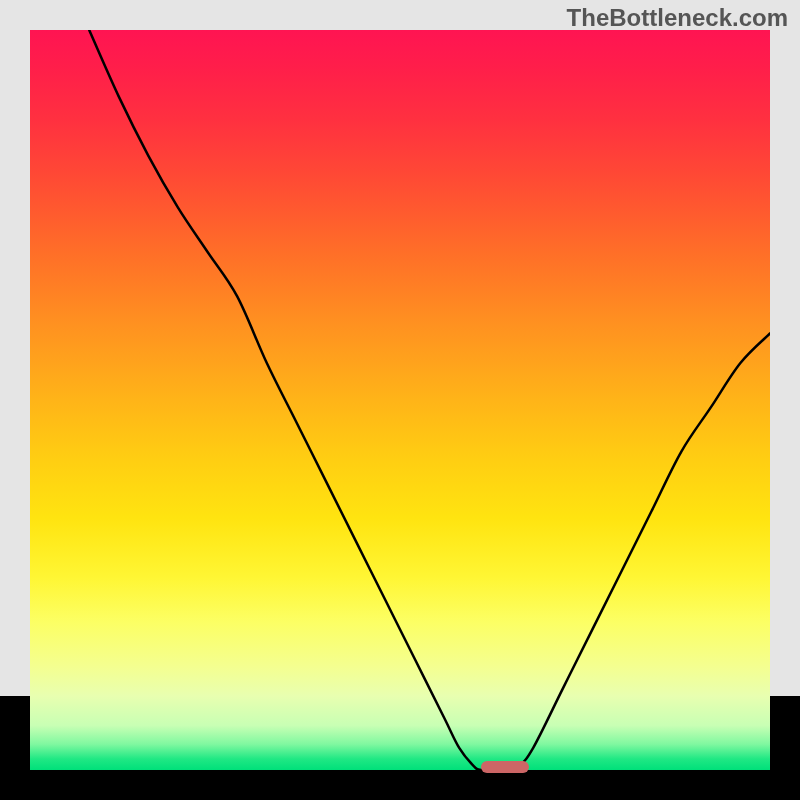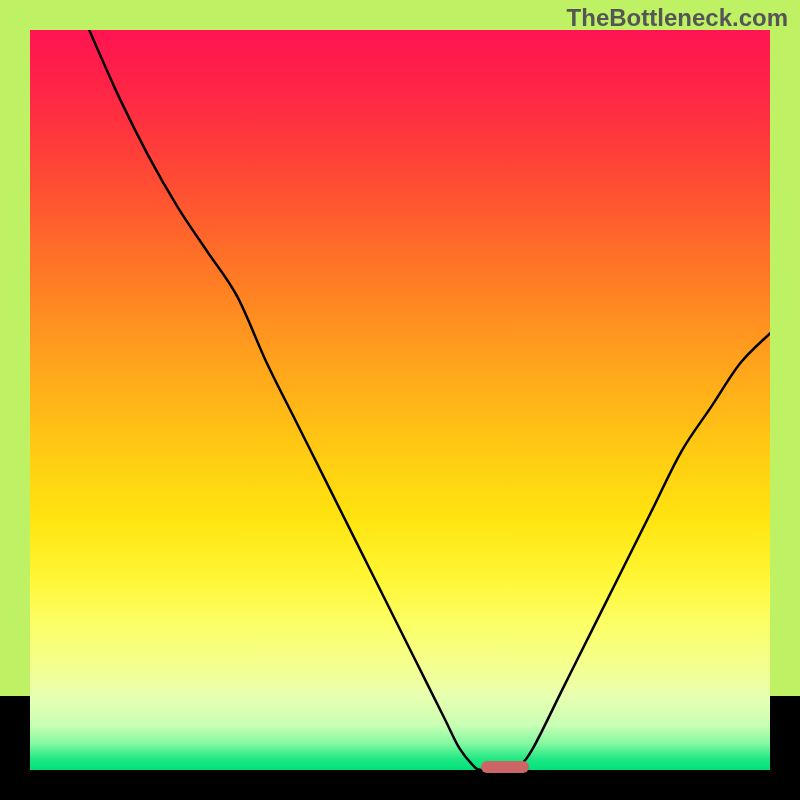--- a/index.html
+++ b/index.html
@@ -9,21 +9,21 @@
     height: 800px;
     background: #000;
     overflow: hidden;
   }
   .frame {
     position: absolute;
     top: 0;
     left: 0;
     width: 800px;
     height: 696px;
-    background: #bef264;
+    background: #e5e5e5;
     text-align: right;
   }
   .plot-area {
     position: absolute;
     top: 30px;
     left: 30px;
     width: 740px;
     height: 740px;
   }
   .gradient {

